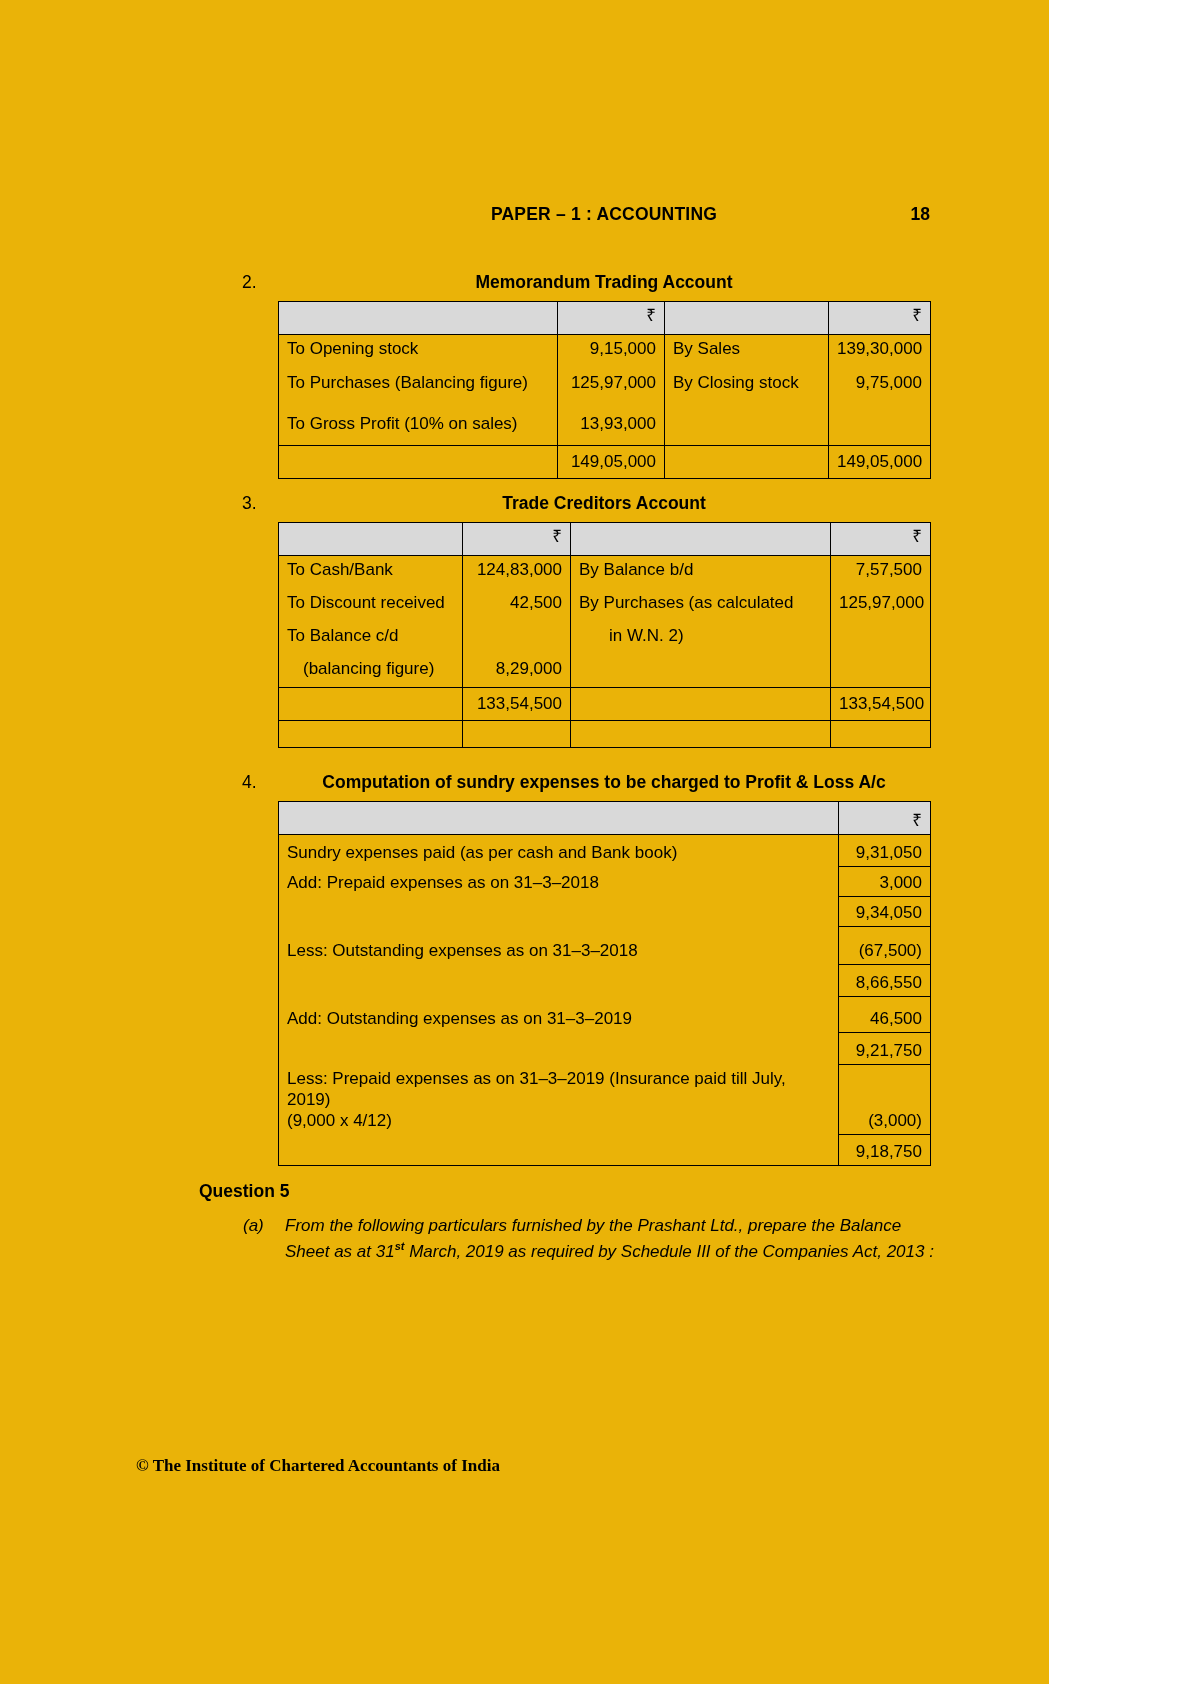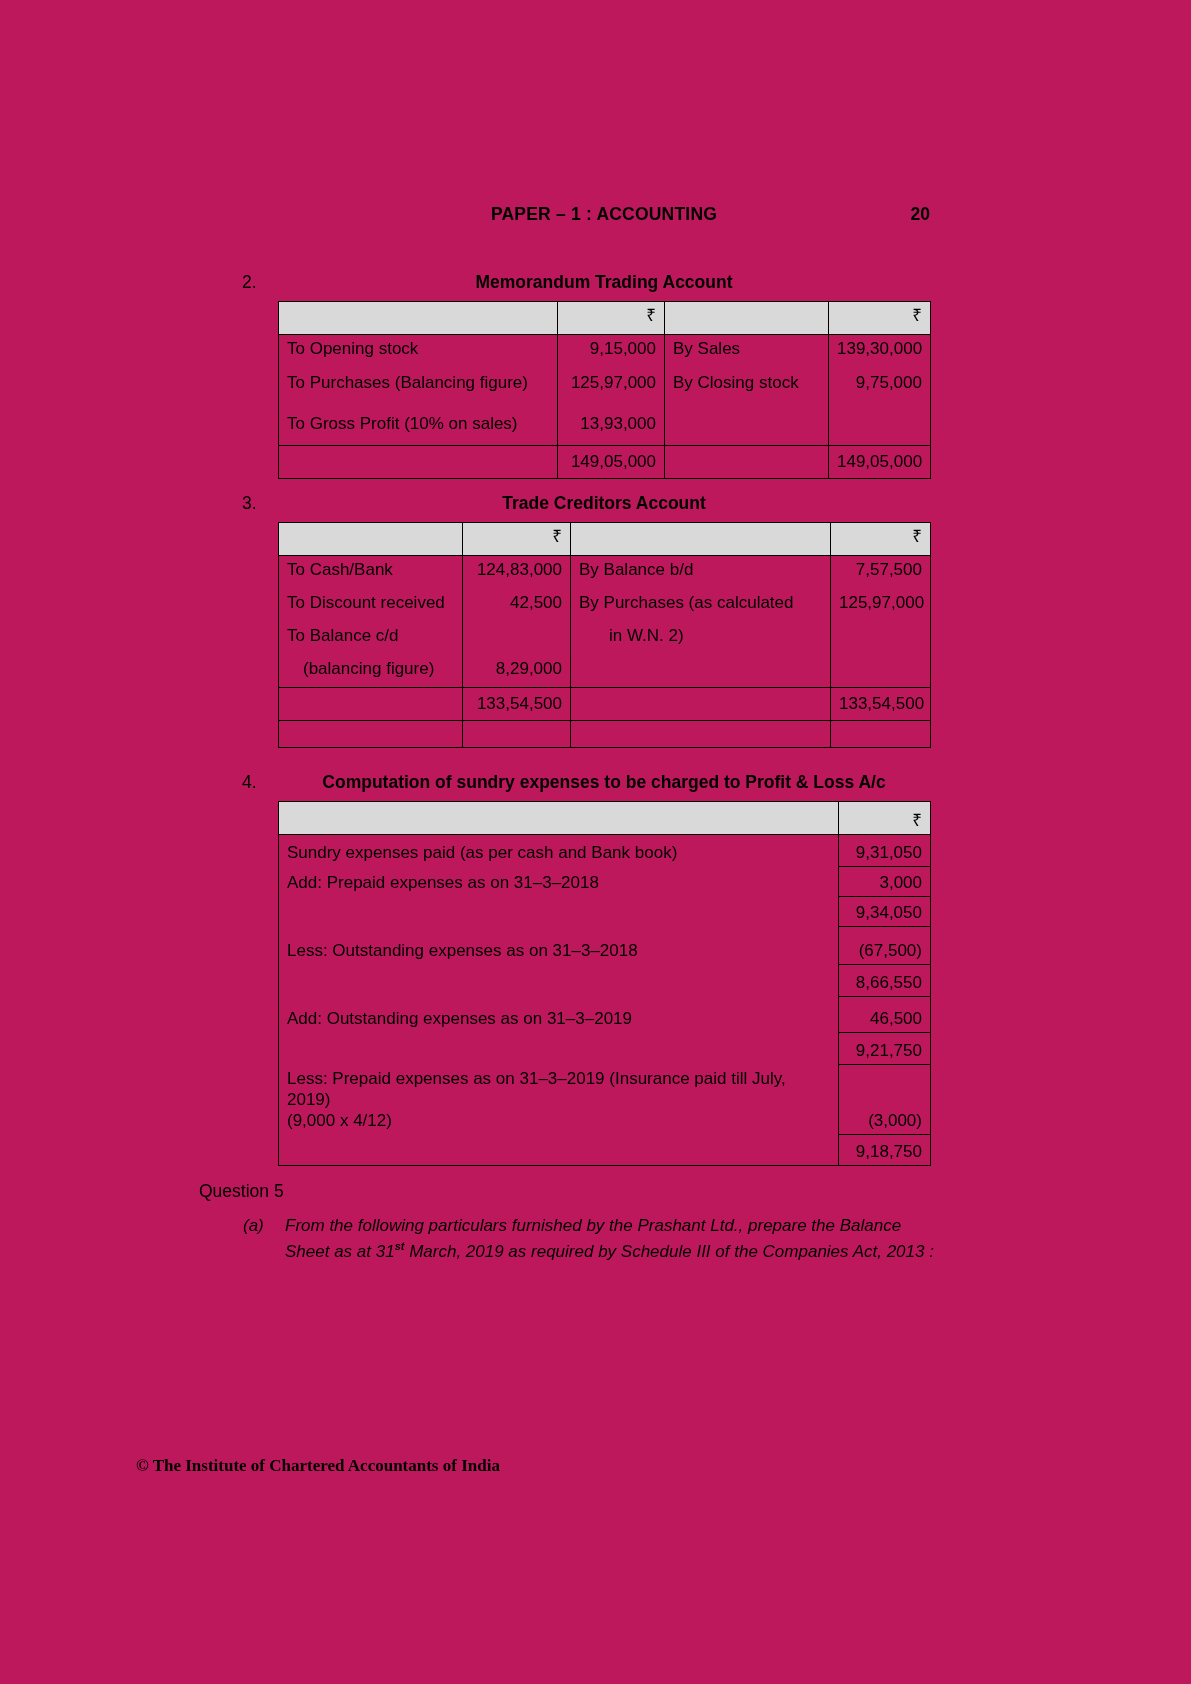--- a/index.html
+++ b/index.html
@@ -1,19 +1,19 @@
 <!DOCTYPE html>
 <html><head>
 <meta charset="utf-8">
 <style>
   html,body { margin:0; padding:0; background:#ffffff; }
   .page {
     position:relative;
-    width:1191px; height:1684px;
-    background:#be185d;
+    width:1049px; height:1684px;
+    background:#eab308;
     font-family:"Liberation Sans", sans-serif;
     color:#000;
     overflow:hidden;
   }
   
   .doc-header {
     position:absolute; top:204px; left:278px; width:652px;
     font-weight:bold; font-size:17.5px;
   }
   .doc-title { text-align:center; letter-spacing:0.2px; }
@@ -44,21 +44,21 @@
   .ind2 { padding-left:38px; }
 
   
   .comp-table { border:1.4px solid #000; width:652px; }
   .comp-table td.desc { border-right:1.3px solid #000; vertical-align:bottom; }
   .comp-table td.amt  { border-bottom:1.3px solid #000; vertical-align:bottom; }
 
   
   .q5-heading {
     position:absolute; left:199px; top:1181px;
-    font-weight:normal; font-size:17.5px;
+    font-weight:bold; font-size:17.5px;
   }
   .q5-item {
     position:absolute; left:243px; top:1213px;
     display:flex; font-style:italic; font-size:17px; line-height:1.55;
   }
   .q5-item .item-label { width:42px; flex:0 0 42px; }
   .q5-item .item-text { width:662px; }
   sup { font-size:11px; line-height:0;font-weight:bold; }
 
   
@@ -68,21 +68,21 @@
     font-weight:bold; font-size:17px;
   }
 </style>
 </head>
 <body>
 
 <div class="page">
 
   <div class="doc-header">
     <div class="doc-title">PAPER – 1 : ACCOUNTING</div>
-    <div class="page-num">20</div>
+    <div class="page-num">18</div>
   </div>
 
   <div class="section-heading" style="top:272px;">
     <span class="sec-num">2.</span>
     <span class="sec-title">Memorandum Trading Account</span>
   </div>
 
   <table class="acct-table" style="top:301px;">
     <colgroup>
         <col style="width:279px">

